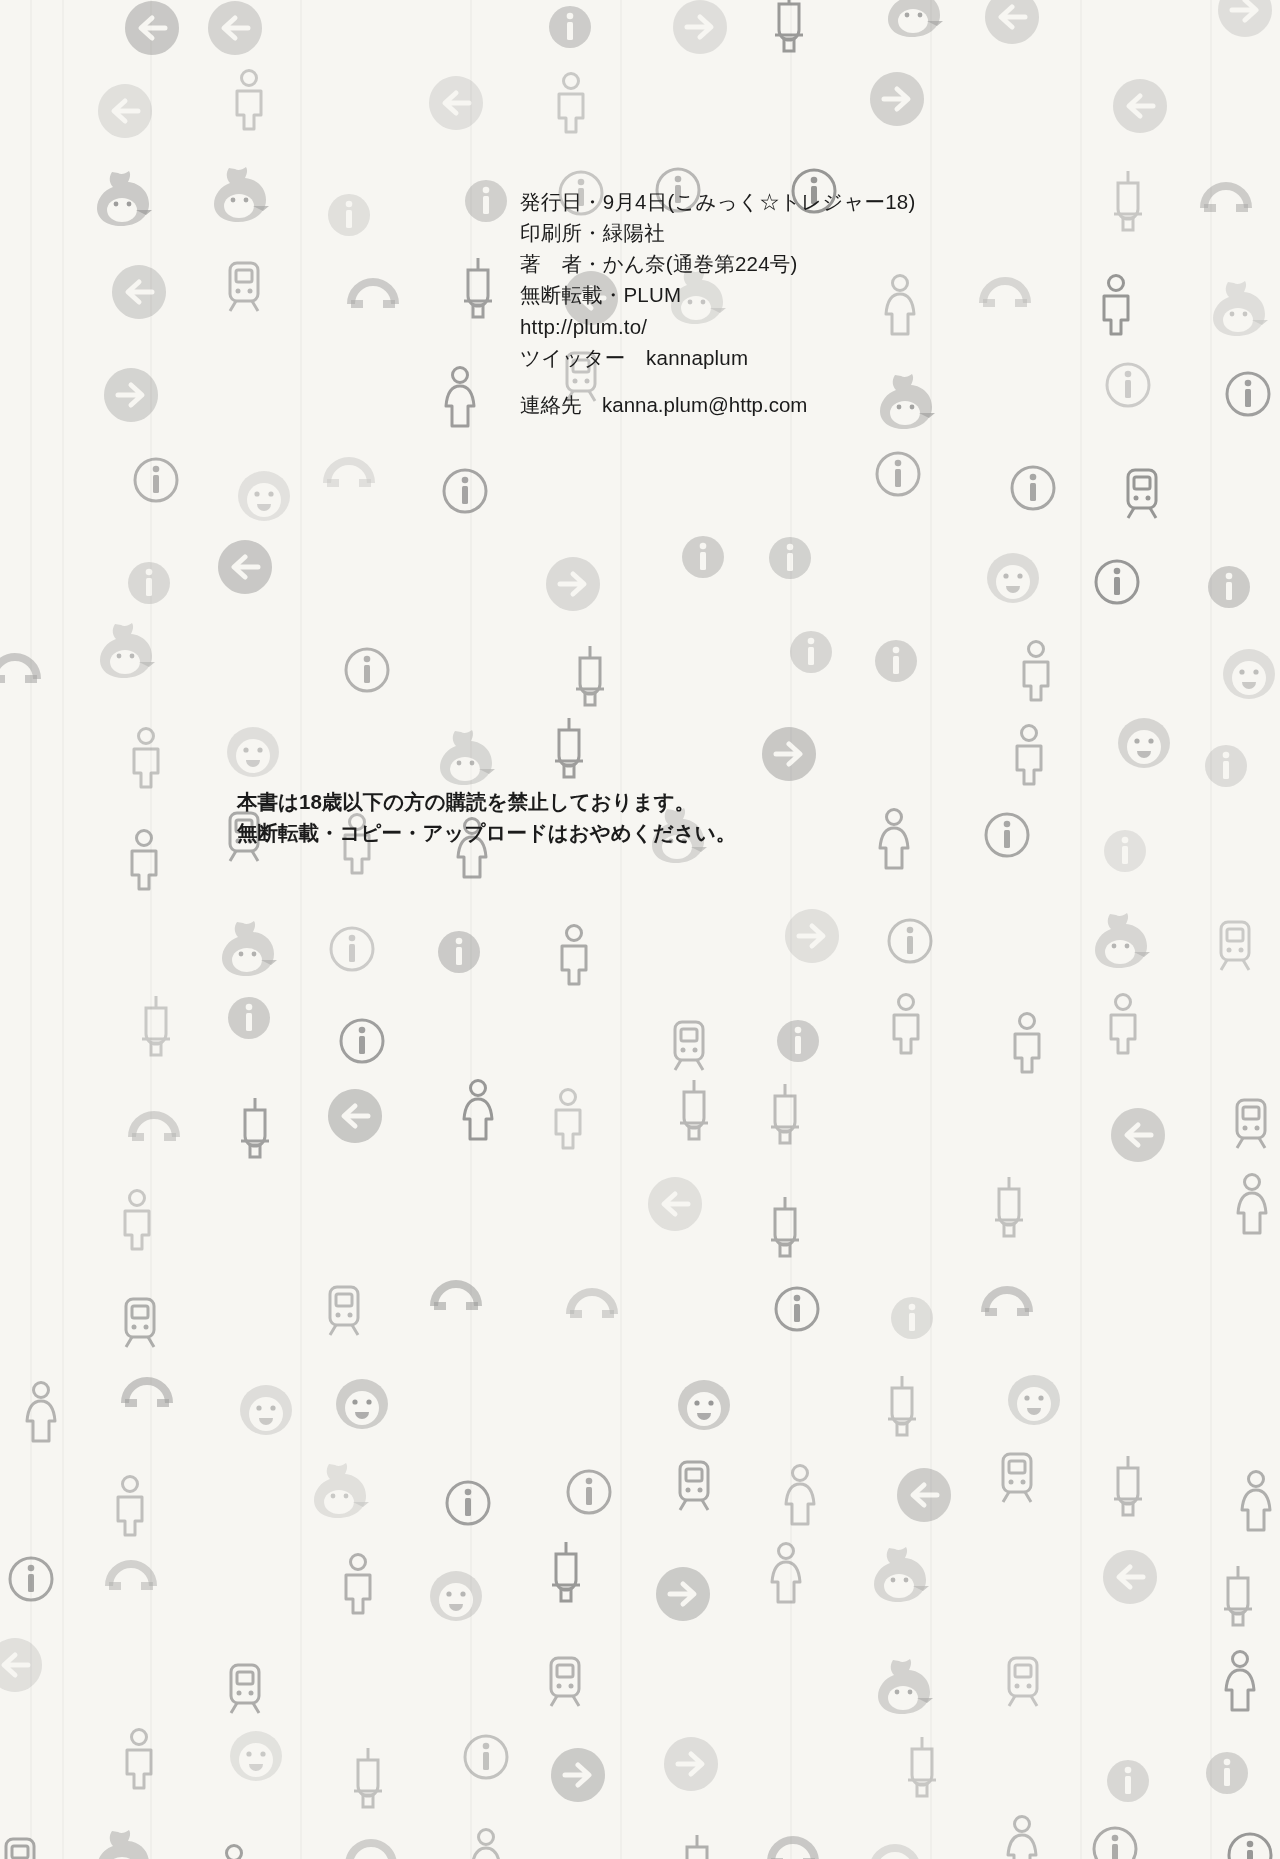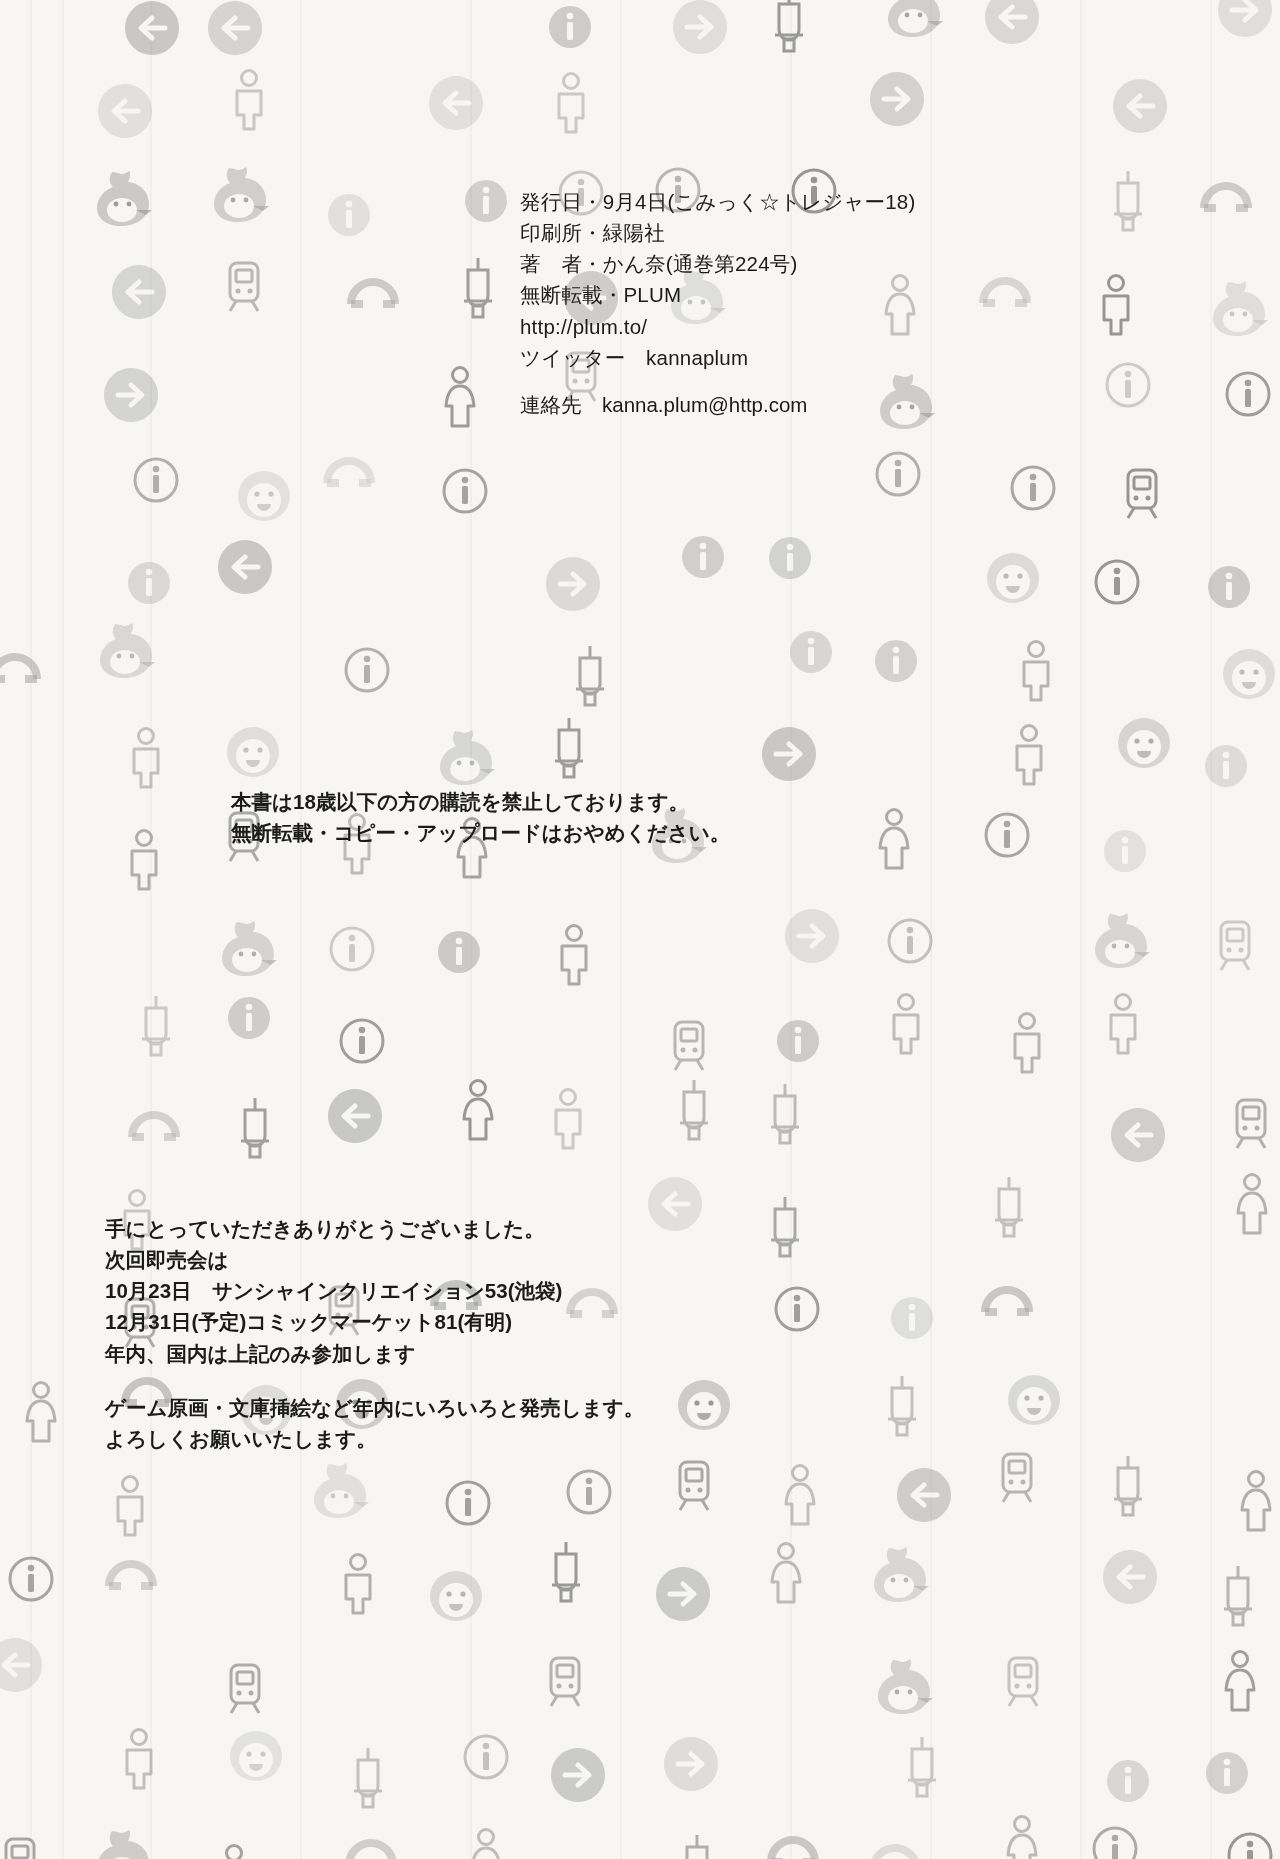--- a/index.html
+++ b/index.html
@@ -65,21 +65,21 @@
     top: 447px;
     font-size: 20.5px;
     font-weight: bold;
   }
   .b-conditions {
     left: 520px;
     top: 533px;
     font-size: 20.5px;
   }
   .b-notice {
-    left: 231px;
+    left: 237px;
     top: 786px;
     font-size: 20.5px;
     font-weight: bold;
   }
   .b-thanks {
     left: 105px;
     top: 1213px;
     font-size: 20.5px;
     font-weight: bold;
   }
@@ -1315,20 +1315,13 @@
 <div id="content">
   <div class="block b-colophon">発行日・9月4日(こみっく☆トレジャー18)
 印刷所・緑陽社
 著　者・かん奈(通巻第224号)
 無断転載・PLUM
 http://plum.to/
 ツイッター　kannaplum</div>
   <div class="block b-contact">連絡先　kanna.plum@http.com</div>
   <div class="block b-notice">本書は18歳以下の方の購読を禁止しております。
 無断転載・コピー・アップロードはおやめください。</div>
-  <div class="block b-thanks">手にとっていただきありがとうございました。
-次回即売会は
-10月23日　サンシャインクリエイション53(池袋)
-12月31日(予定)コミックマーケット81(有明)
-年内、国内は上記のみ参加します</div>
-  <div class="block b-closing">ゲーム原画・文庫挿絵など年内にいろいろと発売します。
-よろしくお願いいたします。</div>
 </div>
 
 </body></html>

